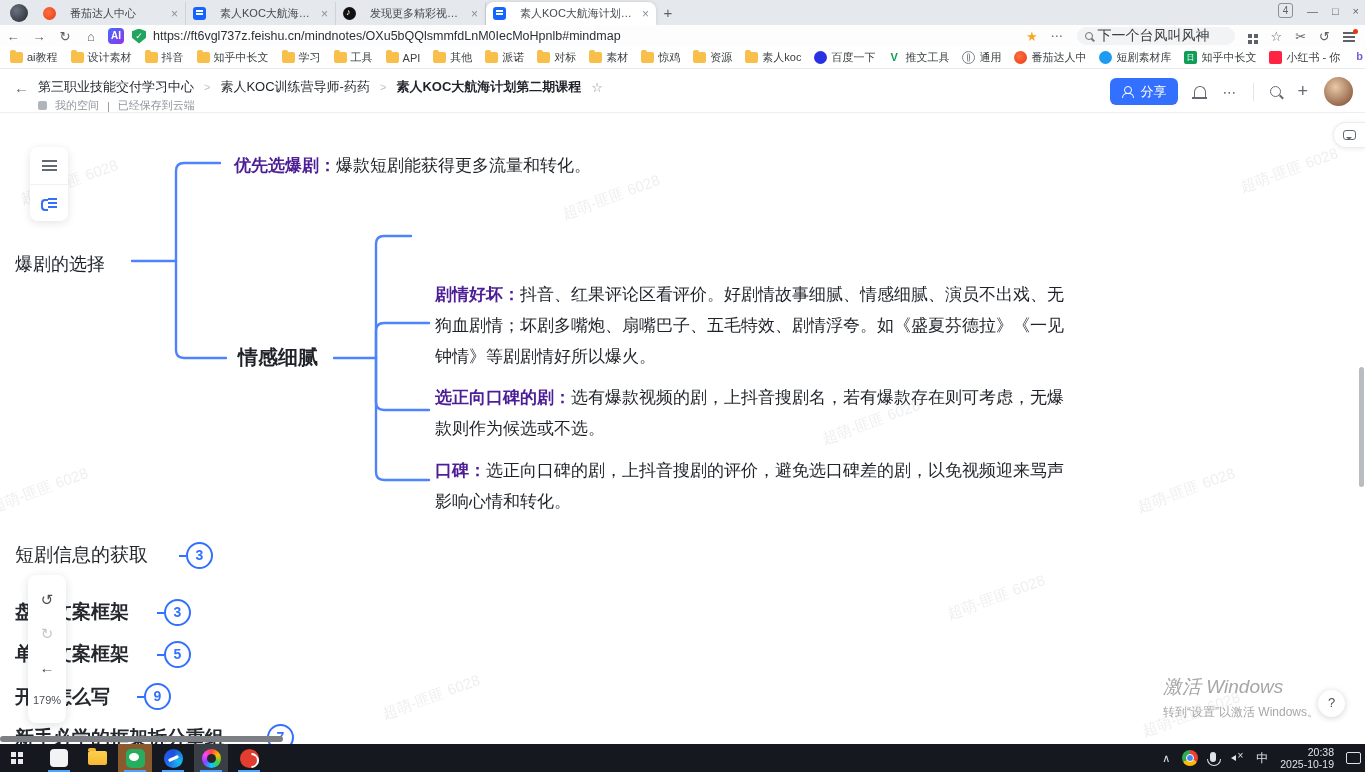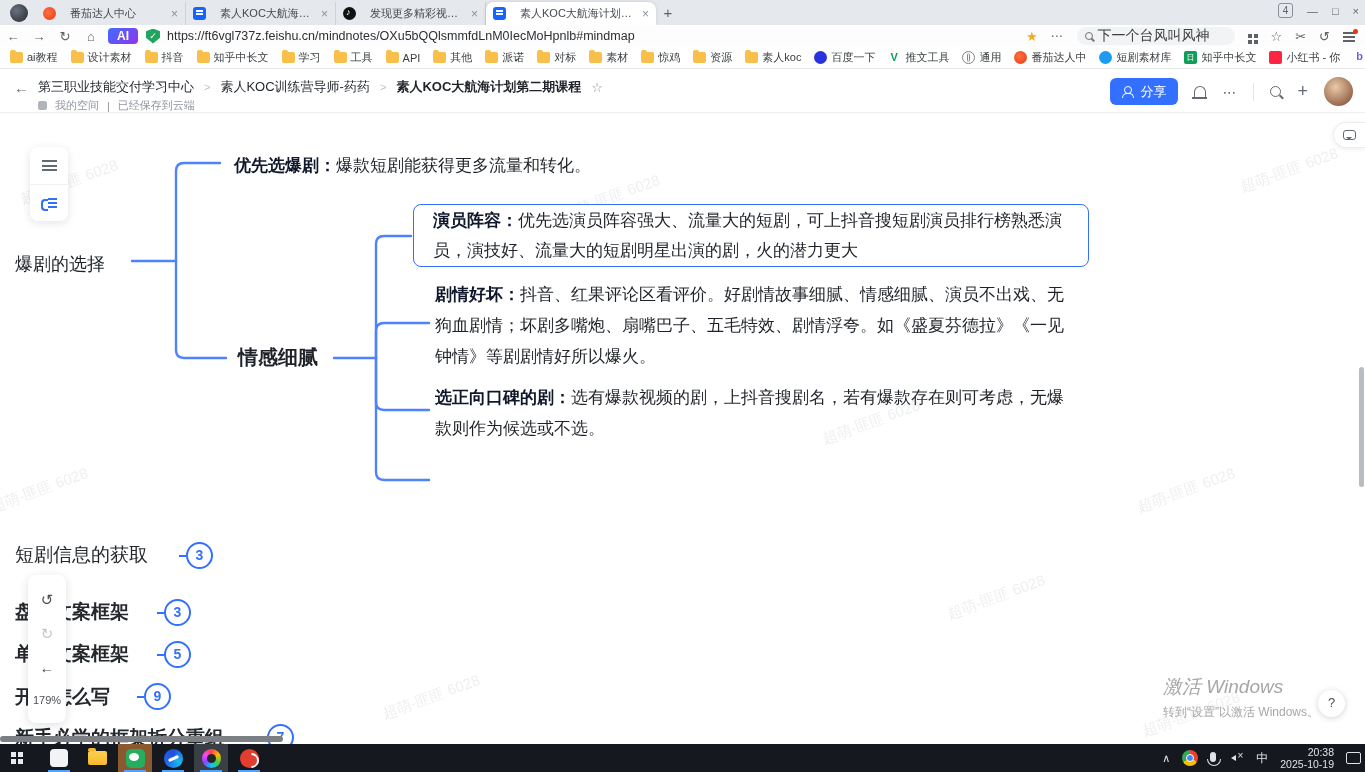--- a/index.html
+++ b/index.html
@@ -21,21 +21,21 @@
   .fav.douyin { border-radius:50%; background:#111; }
   .fav.douyin::after { content:"♪"; position:absolute; left:3px; top:0px; font-size:9px; color:#fff; }
   .newtab { width:24px; height:23px; text-align:center; font-size:15px; color:#5f6368; line-height:22px; cursor:pointer; }
   .wctrls { position:absolute; right:6px; top:3px; display:flex; align-items:center; gap:14px; }
   .wbadge { min-width:15px; height:15px; border:1px solid #8a9099; border-radius:3px; font-size:10px; color:#5f6368; text-align:center; line-height:14px; padding:0 2px; }
   .wbtn { font-size:11px; color:#5f6368; cursor:pointer; }
 
   
   .toolbar { position:absolute; left:0; top:25px; width:1365px; height:22px; background:#fdfdfd; display:flex; align-items:center; }
   .navic { font-size:13px; color:#5f6368; width:26px; text-align:center; cursor:pointer; }
-  .aibadge { width:30px; height:16px; border-radius:4px; background:linear-gradient(135deg,#3f6dff,#9333ea); color:#fff; font-size:12px; font-weight:bold; text-align:center; line-height:16px; margin:0 8px 0 4px; }
+  .aibadge { width:16px; height:16px; border-radius:4px; background:linear-gradient(135deg,#3f6dff,#9333ea); color:#fff; font-size:10px; font-weight:bold; text-align:center; line-height:16px; margin:0 8px 0 4px; }
   .shield { width:14px; height:15px; background:#21a55e; clip-path:polygon(50% 0,100% 18%,100% 62%,50% 100%,0 62%,0 18%); color:#fff; font-size:9px; text-align:center; line-height:14px; margin-right:7px; }
   .url { font-size:12.5px; color:#2b2f33; white-space:nowrap; overflow:hidden; max-width:560px; }
   .tb-right { position:absolute; right:0; top:0; height:22px; display:flex; align-items:center; gap:13px; padding-right:10px; }
   .star-f { color:#f6a821; font-size:13px; }
   .dots { color:#5f6368; font-size:12px; letter-spacing:1px; }
   .searchbox { width:158px; height:18px; background:#f1f3f4; border-radius:10px; display:flex; align-items:center; gap:5px; padding:0 8px; }
   .mag { width:8px; height:8px; border:1.5px solid #70757a; border-radius:50%; position:relative; flex:0 0 8px; }
   .mag::after { content:""; position:absolute; width:4px; height:1.5px; background:#70757a; transform:rotate(45deg); right:-3px; bottom:-1px; }
   .sb-text { font-size:14px; color:#3c4043; white-space:nowrap; }
   .grid9 { width:4px; height:4px; background:#5f6368; box-shadow:6px 0 0 #5f6368,0 6px 0 #5f6368,6px 6px 0 #5f6368; margin-right:6px; }
@@ -94,21 +94,21 @@
   .viewpanel { position:absolute; left:30px; top:34px; width:38px; background:#fff; border-radius:8px; box-shadow:0 2px 8px rgba(31,35,41,.12); }
   .vbtn { width:38px; height:37px; display:flex; align-items:center; justify-content:center; cursor:pointer; }
   .vbtn + .vbtn { border-top:1px solid #f0f1f2; }
   .ic-outline { width:15px; height:11px; border-top:2px solid #646a73; border-bottom:2px solid #646a73; position:relative; }
   .ic-outline::after { content:""; position:absolute; left:0; top:3px; width:15px; height:2px; background:#646a73; }
   .ic-mind { width:16px; height:12px; position:relative; }
   .ic-mind::before { content:""; position:absolute; left:0; top:2px; width:5px; height:8px; border:2px solid #3370ff; border-right:none; border-radius:4px 0 0 4px; }
   .ic-mind::after { content:""; position:absolute; right:0; top:1px; width:9px; height:2px; background:#3370ff; box-shadow:0 4px 0 #3370ff, 0 8px 0 #3370ff; }
 
   .mnode { position:absolute; color:#1f2329; font-size:17px; line-height:31px; }
-  .mnode b { color:#0f172a; }
+  .mnode b { color:#4c1d95; }
   #root-node { left:15px; top:136px; font-size:18px; }
   #n1 { left:234px; top:37px; white-space:nowrap; }
   #sel { left:238px; top:229px; font-size:20px; font-weight:bold; }
   #box { left:413px; top:91px; width:676px; border:1.6px solid #3370ff; border-radius:8px; padding:1px 19px; line-height:29.5px; background:#fff; }
   #n2 { left:435px; top:166px; width:636px; }
   #n3 { left:435px; top:269px; width:636px; }
   #n4 { left:435px; top:342px; width:636px; }
 
   .topic { position:absolute; font-size:19px; color:#24272c; white-space:nowrap; }
   .topic.bold { font-weight:bold; }
@@ -412,32 +412,32 @@
     </div>
 
     <div class="mnode" id="root-node">爆剧的选择</div>
 
     <div class="mnode" id="n1">
       <b>优先选爆剧：</b><span>爆款短剧能获得更多流量和转化。</span>
     </div>
 
     <div class="mnode" id="sel">情感细腻</div>
 
-    <div class="mnode" id="box">
-      <b>演员阵容：</b><span>优先选演员阵容强大、流量大的短剧，可上抖音搜短剧演员排行榜熟悉演员，演技好、流量大的短剧明星出演的剧，火的潜力更大</span>
-    </div>
 
     <div class="mnode" id="n2">
       <b>剧情好坏：</b><span>抖音、红果评论区看评价。好剧情故事细腻、情感细腻、演员不出戏、无狗血剧情；坏剧多嘴炮、扇嘴巴子、五毛特效、剧情浮夸。如《盛夏芬德拉》《一见钟情》等剧剧情好所以爆火。</span>
     </div>
 
     <div class="mnode" id="n3">
       <b>选正向口碑的剧：</b><span>选有爆款视频的剧，上抖音搜剧名，若有爆款存在则可考虑，无爆款则作为候选或不选。</span>
     </div>
 
+    <div class="mnode" id="n4">
+      <b>口碑：</b><span>选正向口碑的剧，上抖音搜剧的评价，避免选口碑差的剧，以免视频迎来骂声影响心情和转化。</span>
+    </div>
 
     <div class="topic" id="t1">短剧信息的获取</div>
     <div class="ccircle" id="c1">3</div>
     <div class="topic bold" id="t2">盘点文案框架</div>
     <div class="ccircle" id="c2">3</div>
     <div class="topic bold" id="t3">单集文案框架</div>
     <div class="ccircle" id="c3">5</div>
     <div class="topic bold" id="t4">开头怎么写</div>
     <div class="ccircle" id="c4">9</div>
     <div class="topic bold" id="t5">新手必学的框架拆分重组</div>

